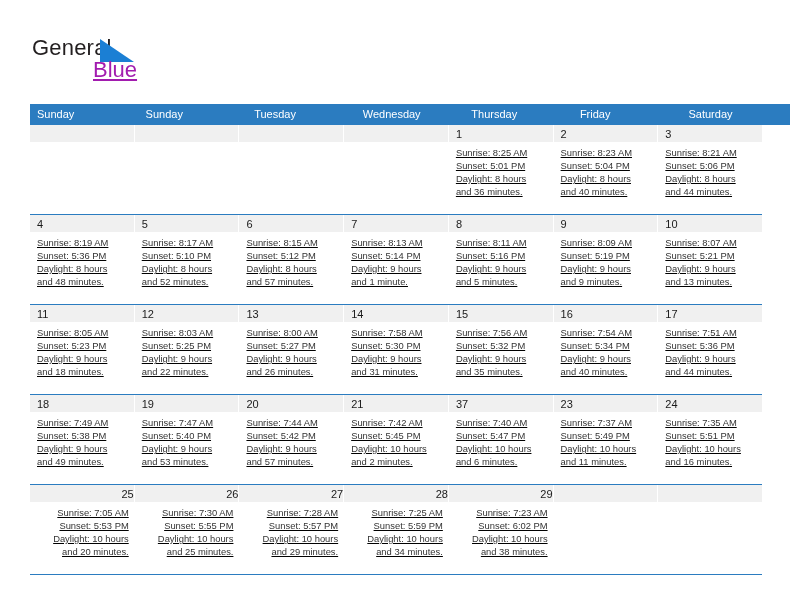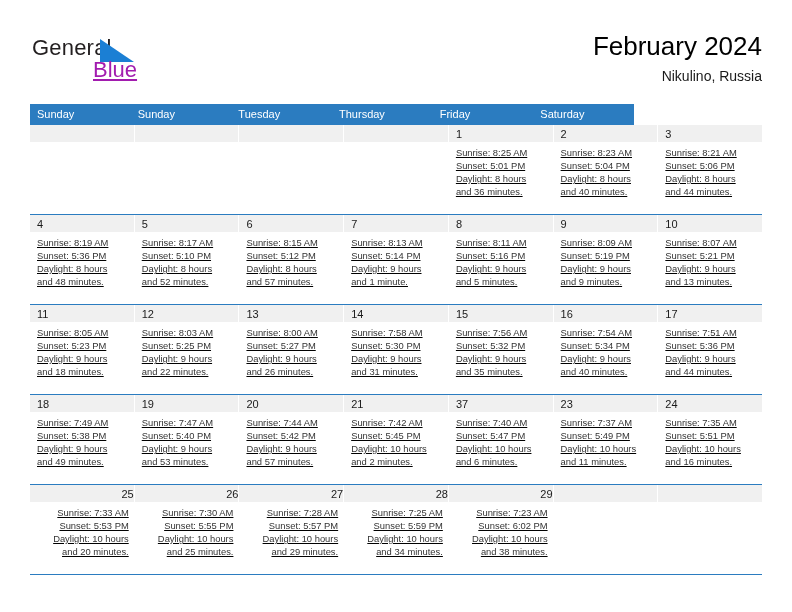--- a/index.html
+++ b/index.html
@@ -87,21 +87,21 @@
 
   
   .calendar {
     position: absolute;
     left: 30px;
     top: 104px;
     width: 732px;
   }
   .dow-row {
     display: flex;
-    width: 604px;
+    width: 760px;
     height: 21px;
     background: #2b7cc0;
   }
   .dow-cell {
     flex: 1 1 0;
     color: #ffffff;
     font-size: 11px;
     line-height: 21px;
     padding-left: 7px;
     white-space: nowrap;
@@ -158,32 +158,29 @@
   <div class="topbar">
 
     <div class="logo">
       <span class="logo-general">General</span>
       <svg class="logo-tri" viewBox="0 0 34 23">
         <polygon points="0,0 34,23 0,23" fill="#1b7fd4"></polygon>
       </svg>
       <span class="logo-blue">Blue</span>
     </div>
 
-    <div class="title-wrap">
-      <h1 class="cal-title">February 2024</h1>
-      <div class="cal-sub">Nikulino, Russia</div>
-    </div>
 
   </div>
 
   <div class="calendar">
     <div class="dow-row" id="dow-row">
         <div class="dow-cell">Sunday</div>
         <div class="dow-cell">Sunday</div>
         <div class="dow-cell">Tuesday</div>
+        <div class="dow-cell">Wednesday</div>
         <div class="dow-cell">Thursday</div>
         <div class="dow-cell">Friday</div>
         <div class="dow-cell">Saturday</div>
       </div>
     <div id="weeks">
         <div class="week-row">
           <div class="day-cell empty">
             <div class="day-num-band">
               <span class="day-num"></span>
             </div>
@@ -477,21 +474,21 @@
               <div class="day-line">and 16 minutes.</div>
             </div>
           </div>
         </div>
         <div class="week-row">
           <div class="day-cell">
             <div class="day-num-band">
               <span class="day-num">25</span>
             </div>
             <div class="day-body">
-              <div class="day-line">Sunrise: 7:33 AM</div>
+              <div class="day-line">Sunrise: 7:05 AM</div>
               <div class="day-line">Sunset: 5:53 PM</div>
               <div class="day-line">Daylight: 10 hours</div>
               <div class="day-line">and 20 minutes.</div>
             </div>
           </div>
           <div class="day-cell">
             <div class="day-num-band">
               <span class="day-num">26</span>
             </div>
             <div class="day-body">

